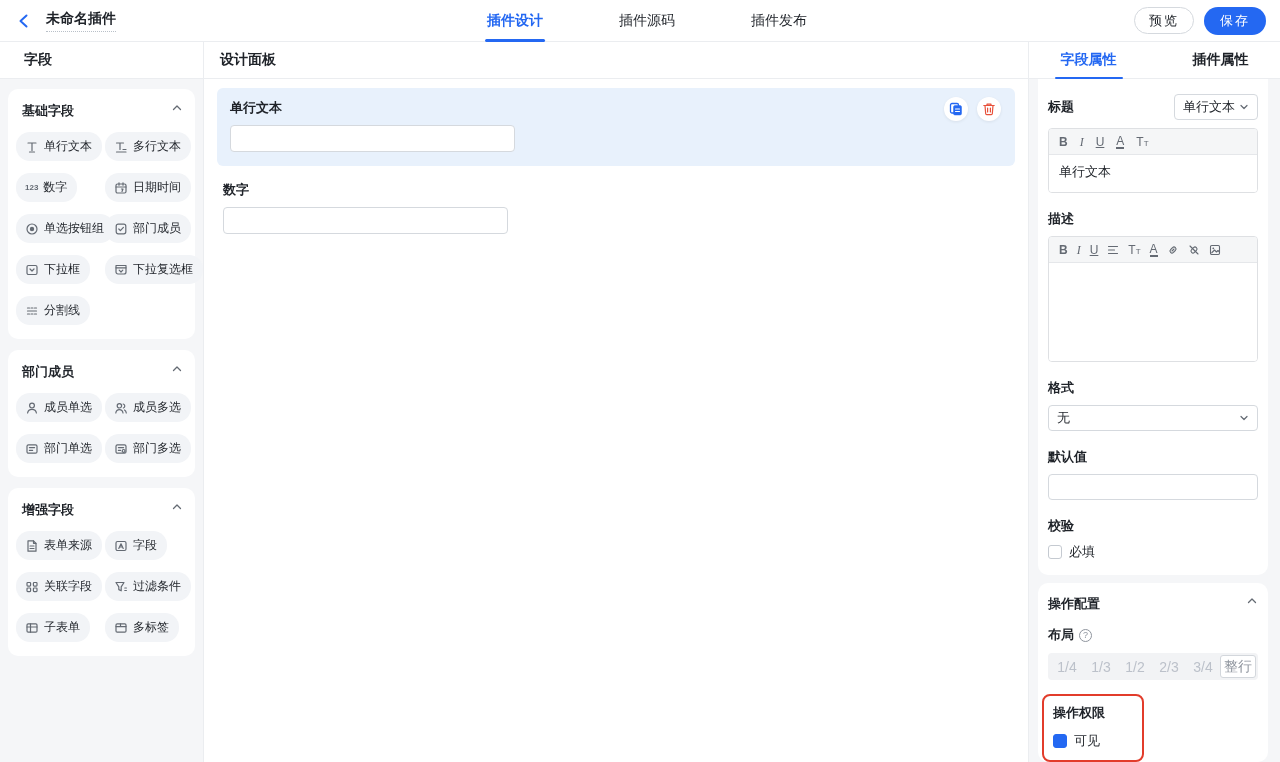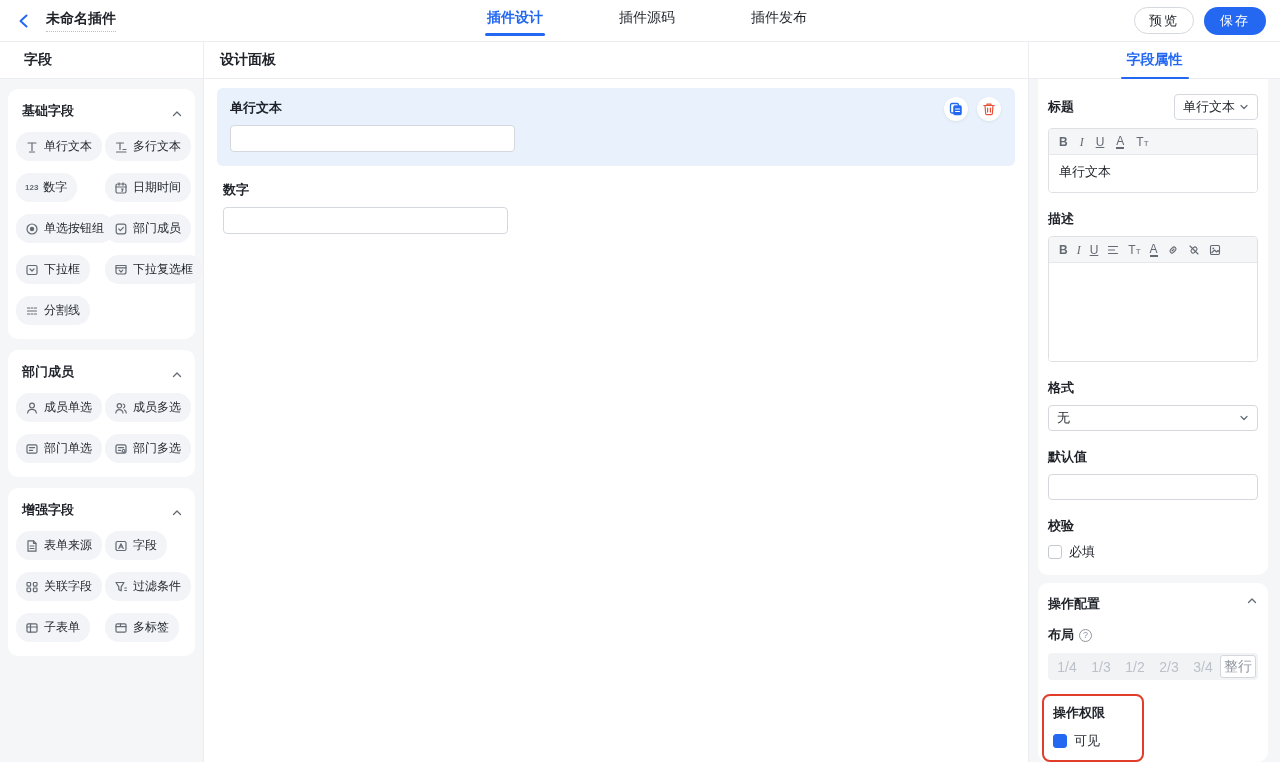--- a/index.html
+++ b/index.html
@@ -9,41 +9,41 @@
 
   
   .topbar { height:42px; flex:0 0 42px; display:flex; align-items:center; position:relative;
     border-bottom:1px solid #ebedf0; background:#fff; padding:0 14px; z-index:5; }
   .tb-left { display:flex; align-items:center; gap:12px; }
   .back-btn { width:20px; height:20px; display:flex; align-items:center; justify-content:center; cursor:pointer; }
   .doc-title { font-size:14px; font-weight:700; padding-bottom:3px;
     border-bottom:1px dotted #b9c0c8; }
   .tb-tabs { position:absolute; left:50%; top:0; transform:translateX(-52%); height:42px;
     display:flex; gap:48px; }
-  .tb-tab { height:36px; display:flex; align-items:center; font-size:14px; cursor:pointer; position:relative; color:#1f2329;margin-left:28px; }
+  .tb-tab { height:42px; display:flex; align-items:center; font-size:14px; cursor:pointer; position:relative; color:#1f2329;margin-left:28px; }
   .tb-tab.active { color:#2468f2; font-weight:600; }
   .tb-tab.active::after { content:""; position:absolute; left:-2px; right:-2px; bottom:0; height:3px;
     background:#2468f2; border-radius:2px; }
   .tb-right { margin-left:auto; display:flex; align-items:center; gap:10px; }
   .btn-preview { height:27px; padding:0 14px; border:1px solid #d5d9de; border-radius:14px;
     background:#fff; font-size:13px; color:#1f2329; cursor:pointer; letter-spacing:2px; }
   .btn-save { height:28px; padding:0 16px; border:none; border-radius:15px;
     background:#2468f2; color:#fff; font-size:13px; cursor:pointer; letter-spacing:2px; }
 
   
   .main { flex:1; display:flex; min-height:0; }
   .col-header { height:37px; flex:0 0 37px; display:flex; align-items:center;
     font-size:14px; font-weight:700; background:#fff; border-bottom:1px solid #ebedf0; }
 
   
   .sidebar { width:204px; flex:0 0 204px; border-right:1px solid #ebedf0; display:flex; flex-direction:column; background:#f5f6f8; }
   .sidebar .col-header { padding-left:24px; }
   .sidebar-body { flex:1; overflow:hidden; padding:10px 8px; display:flex; flex-direction:column; gap:11px; }
   .sb-card { background:#fff; border-radius:10px; padding:13px 8px 14px 8px; }
-  .sb-card-head { display:flex; align-items:flex-end; justify-content:space-between; padding:0 4px 0 6px; margin-bottom:12px; }
+  .sb-card-head { display:flex; align-items:flex-start; justify-content:space-between; padding:0 4px 0 6px; margin-bottom:12px; }
   .sb-card-title { font-size:13px; font-weight:700; }
   .pill-grid { display:grid; grid-template-columns:89px auto; row-gap:12px; column-gap:0; justify-items:start; }
   .pill { display:inline-flex; align-items:center; gap:5px; background:#f2f4f7; border-radius:14px;
     padding:6px 10px 6px 9px; font-size:12px; color:#1f2329; cursor:grab; white-space:nowrap; }
   .pill svg { flex:0 0 auto; }
   .ic { stroke:#646a73; fill:none; stroke-width:1.2; stroke-linecap:round; stroke-linejoin:round; }
   .num-ic { font-size:8px; color:#646a73; font-weight:700; letter-spacing:0; }
 
   
   .canvas { flex:1; display:flex; flex-direction:column; background:#fff; min-width:0; }
@@ -333,20 +333,21 @@
           <div class="cfield-label">数字</div>
           <div class="cfield-input"></div>
         </div>
 
       </div>
     </section>
 
     <aside class="rightpanel">
       <div class="rp-tabs">
         <div class="rp-tab active">字段属性</div>
+        <div class="rp-tab">插件属性</div>
       </div>
       <div class="rp-body">
 
         <div class="rp-card rp-card1">
 
 
           <div class="rp-row">
             <span class="rp-label" style="margin:0;">标题</span>
             <div class="rp-select small">
               <span>单行文本</span>

